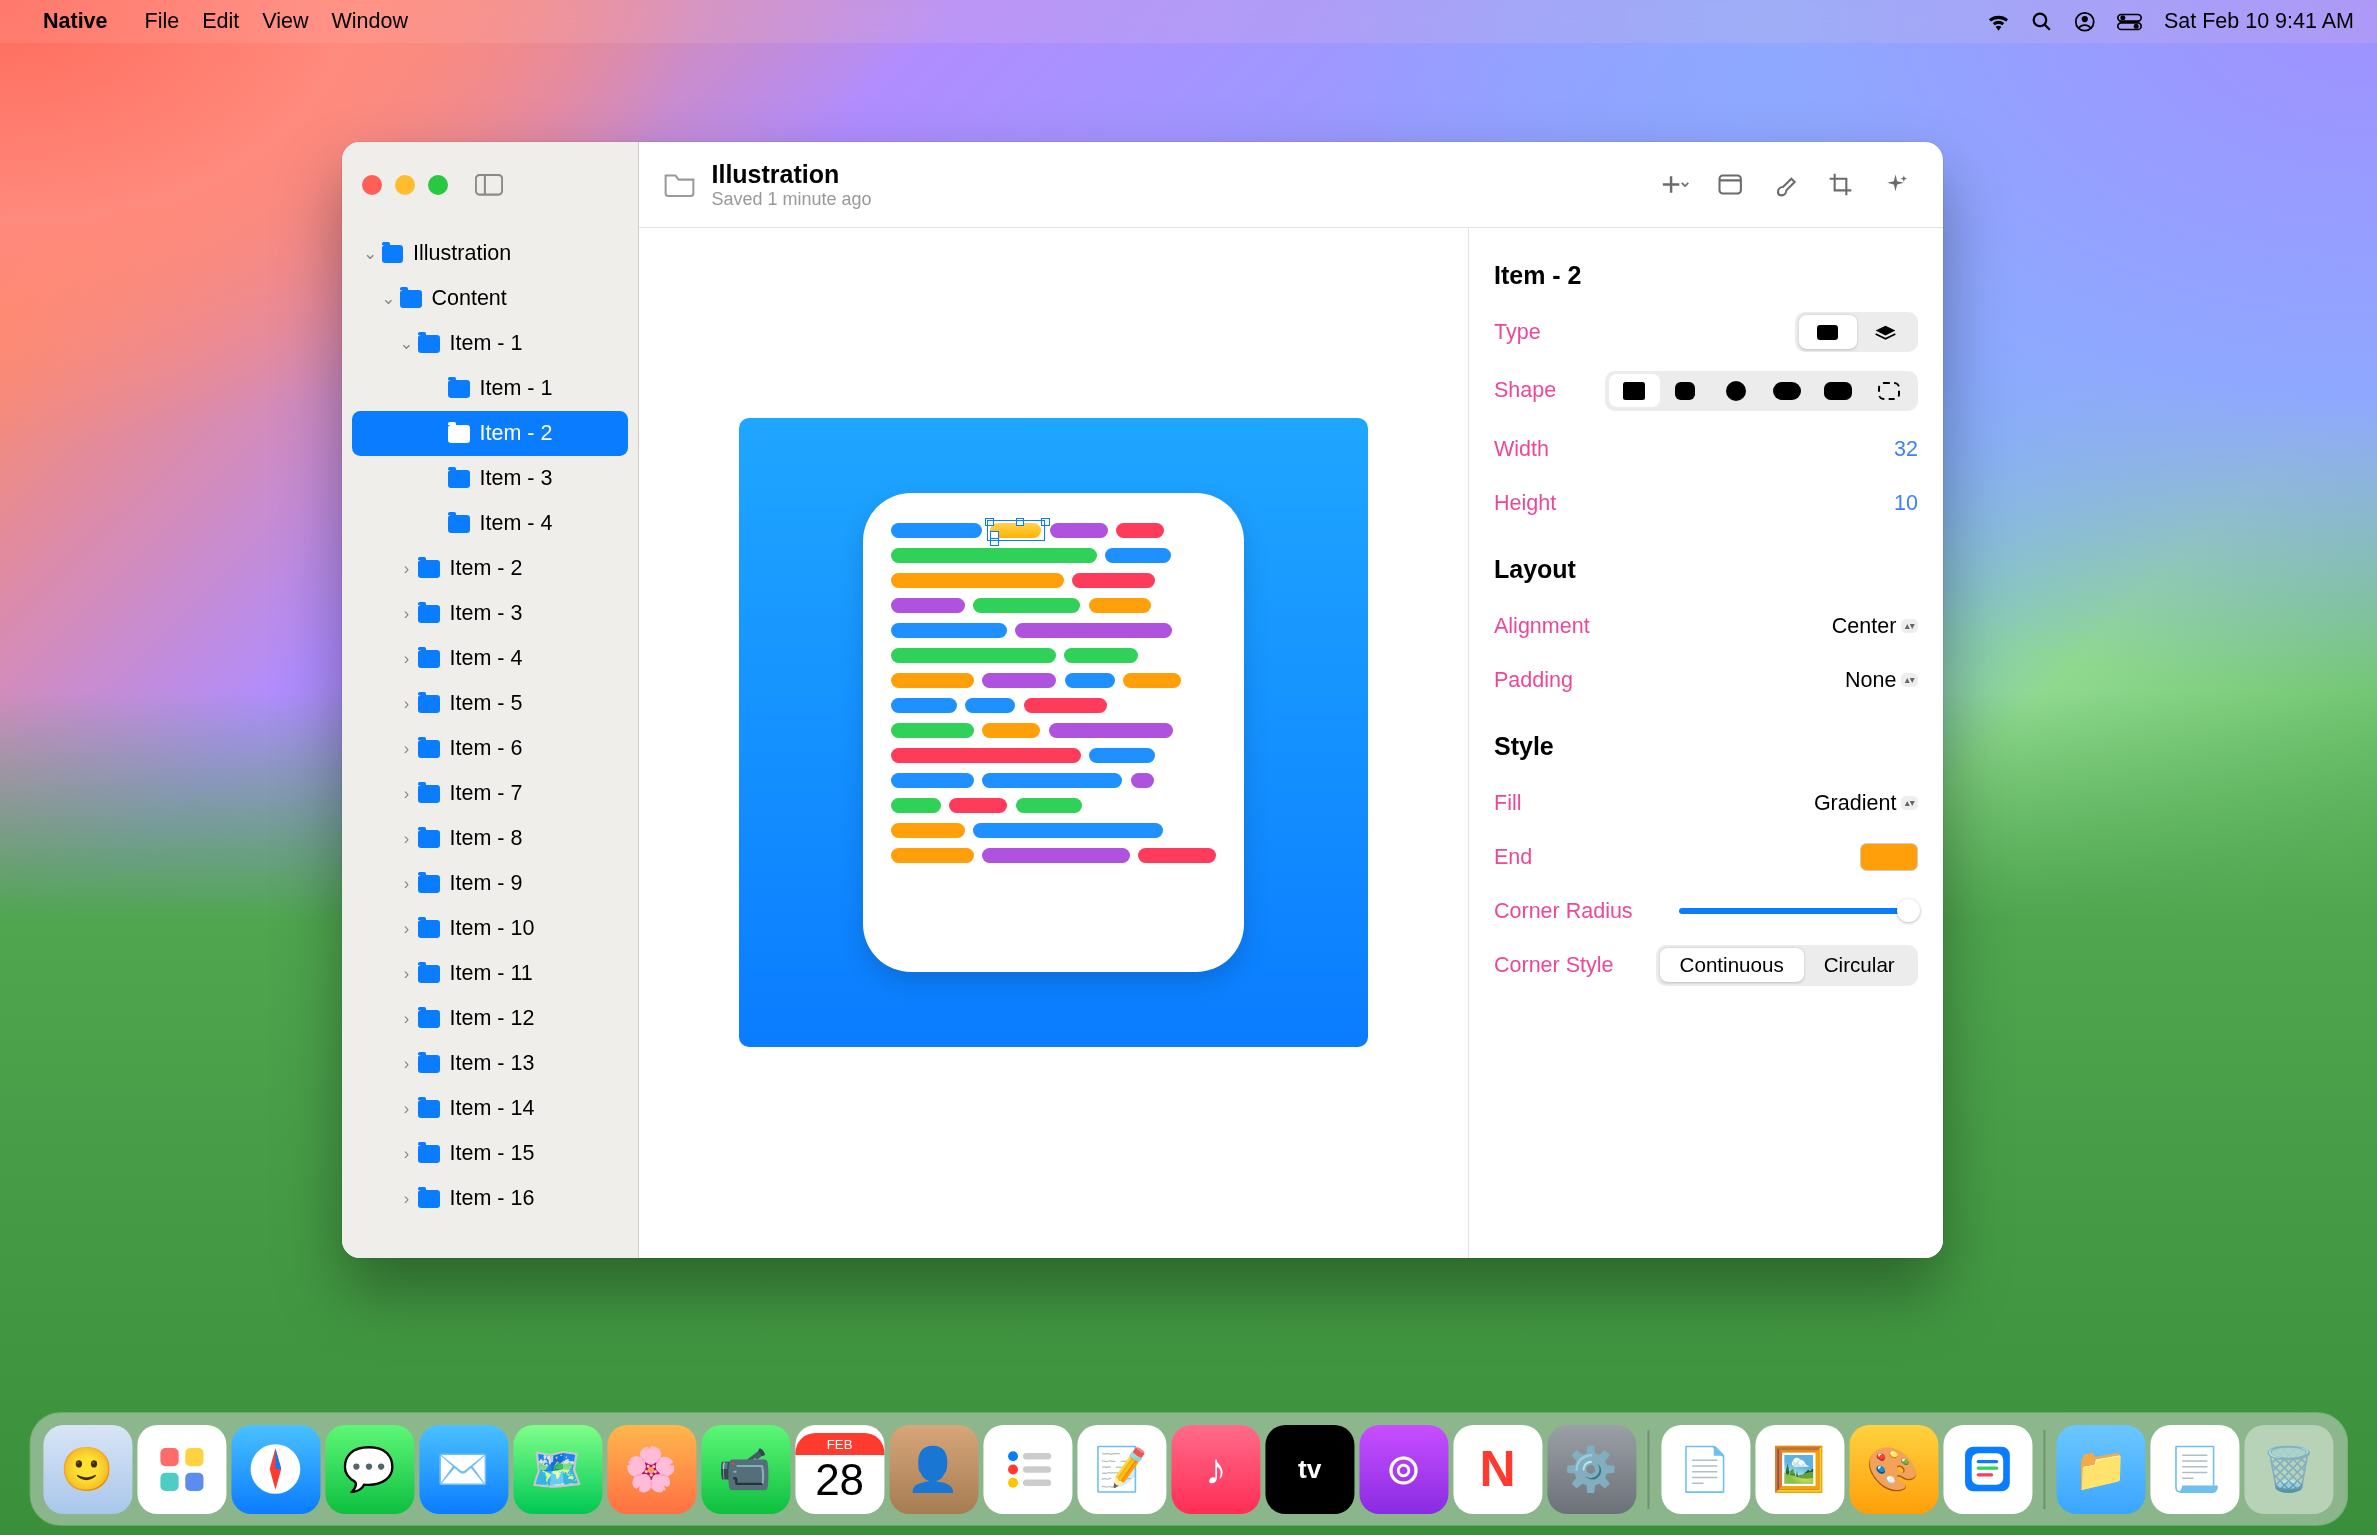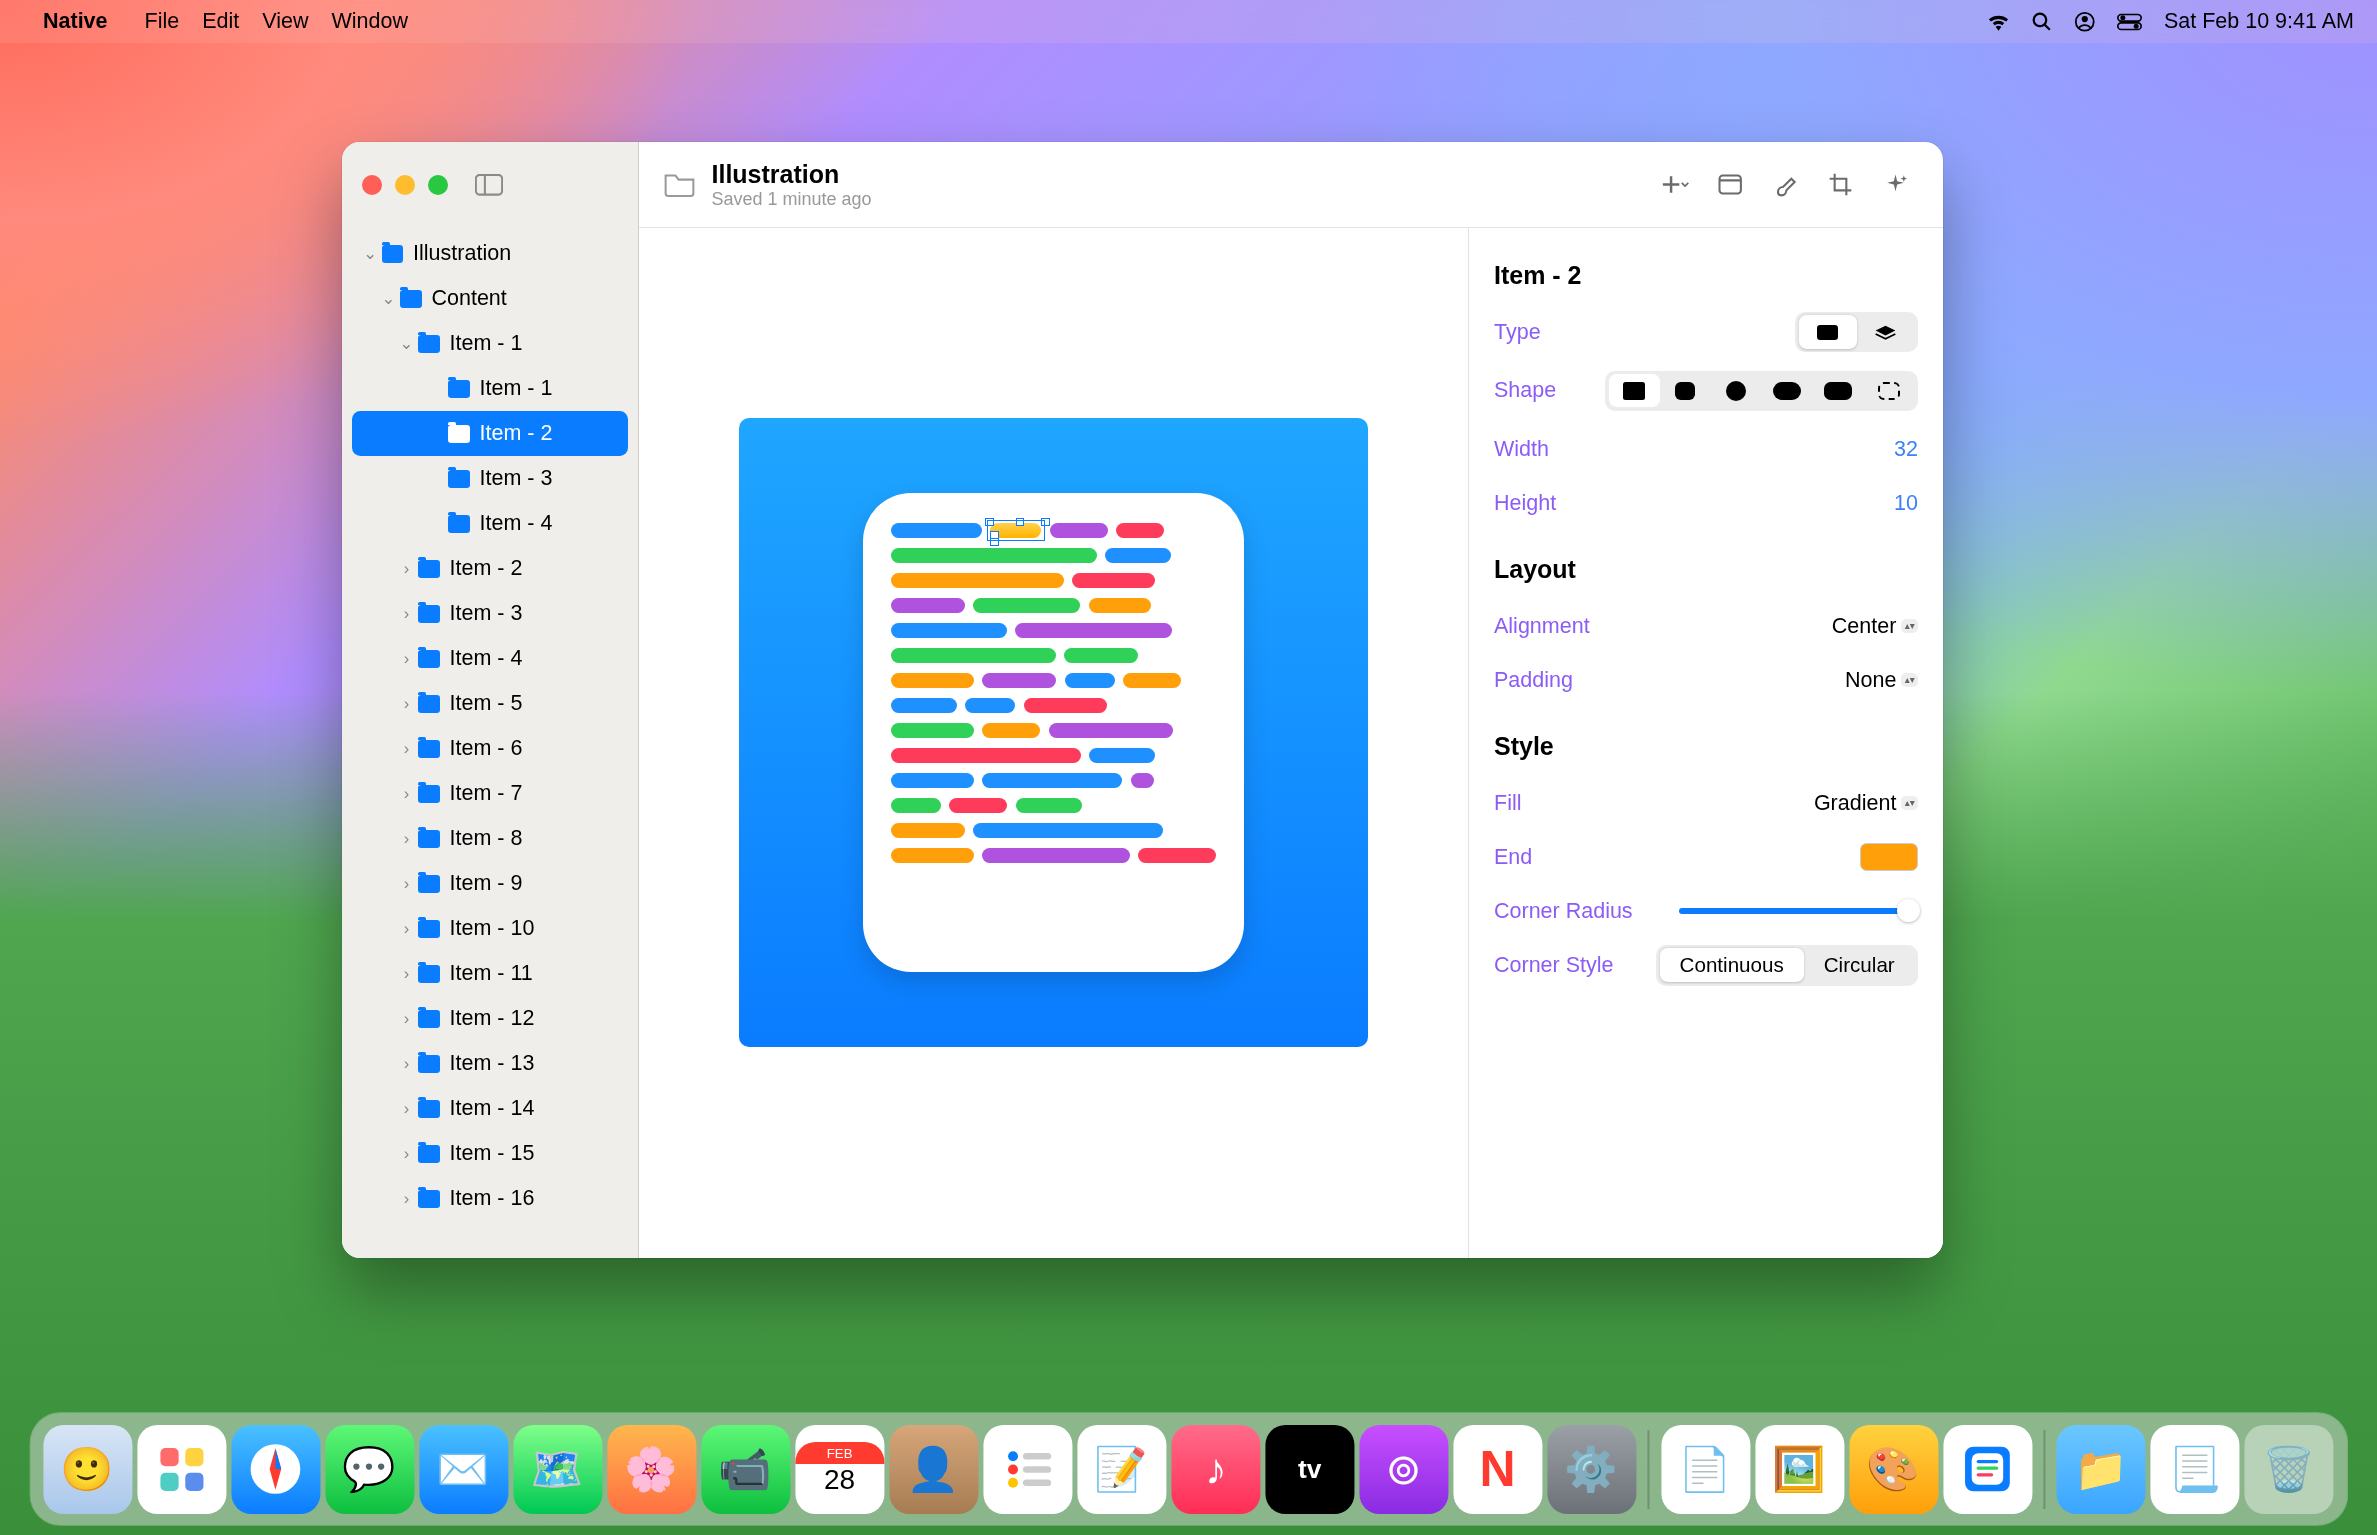--- a/index.html
+++ b/index.html
@@ -49,21 +49,21 @@
 .line{display:flex;gap:8.3px}
 .seg{height:15px;border-radius:8.3px}
 .selbox{position:relative}
 .selbox::after{content:"";position:absolute;inset:-3.3px;border:1.7px solid #0a7cff}
 .hand{position:absolute;width:8.3px;height:8.3px;background:#fff;border:1.7px solid #0a7cff}
 .inspector{width:475px;border-left:0.8px solid #e2e2e2;background:#fff;padding:23px 25px;font-size:21.5px;overflow:auto}
 .inspector h3{font-size:25px;font-weight:700;margin:10px 0 15px}
 .sect{margin-bottom:25px}
 .irow{display:flex;align-items:center;justify-content:space-between;height:54px}
 .irow.expand{height:63px}
-.irow .lbl{color:#8b5cf6}
+.irow .lbl{color:#ec4899}
 .irow .val{color:#3b82f6}
 .seg-ctrl{display:flex;background:#ececec;border-radius:10px;padding:3.3px;height:40px}
 .seg-ctrl .opt{width:58px;display:flex;align-items:center;justify-content:center;border-radius:7.4px;font-size:18px}
 .seg-ctrl .opt.active{background:#fff;box-shadow:0 0.8px 2.5px rgba(0,0,0,.2)}
 .shape-ctrl{display:flex;background:#ececec;border-radius:10px;padding:3.3px;height:40px}
 .shape-ctrl .opt{width:51px;display:flex;align-items:center;justify-content:center;border-radius:7.4px}
 .shape-ctrl .opt.active{background:#fff}
 .shape-ctrl .sq{width:21.5px;height:18px;background:#000;border-radius:2.5px}
 .shape-ctrl .sqr{width:20px;height:18px;background:#000;border-radius:5.8px}
 .shape-ctrl .circ{width:20px;height:20px;background:#000;border-radius:50%}
@@ -502,21 +502,21 @@
         <polygon points="35,10 42,35 35,35" fill="#0a7cff"></polygon>
       </svg>
     </div>
   <div class="app-icon" style="background:linear-gradient(#5ef777,#0dbf3f)">💬</div>
   <div class="app-icon" style="background:linear-gradient(#4ac1ff,#0a7cff)">✉️</div>
   <div class="app-icon" style="background:linear-gradient(#7fff8a,#00c853)">🗺️</div>
   <div class="app-icon" style="background:linear-gradient(#ffb74d,#ff7043)">🌸</div>
   <div class="app-icon" style="background:linear-gradient(#5ef777,#0dbf3f)">📹</div>
   <div class="app-icon" style="background:#fff;flex-direction:column">
       <div style="background:#ff3b30;color:#fff;font-size:13.2px;width:100%;text-align:center;border-radius:20px 20px 0 0;padding:3.3px 0">FEB</div>
-      <div style="font-size:28px;font-weight:500">28</div>
+      <div style="font-size:44px;font-weight:500">28</div>
     </div>
   <div class="app-icon" style="background:linear-gradient(#d7a67a,#a67c52)">👤</div>
   <div class="app-icon" style="background:#fff">
       <svg width="53" height="53" viewBox="0 0 64 64">
         <circle cx="14" cy="16" r="6" fill="#0a7cff"></circle>
         <rect x="26" y="12" width="34" height="8" rx="4" fill="#ccc"></rect>
         <circle cx="14" cy="32" r="6" fill="#ff3b30"></circle>
         <rect x="26" y="28" width="34" height="8" rx="4" fill="#ccc"></rect>
         <circle cx="14" cy="48" r="6" fill="#ffc400"></circle>
         <rect x="26" y="44" width="34" height="8" rx="4" fill="#ccc"></rect>

